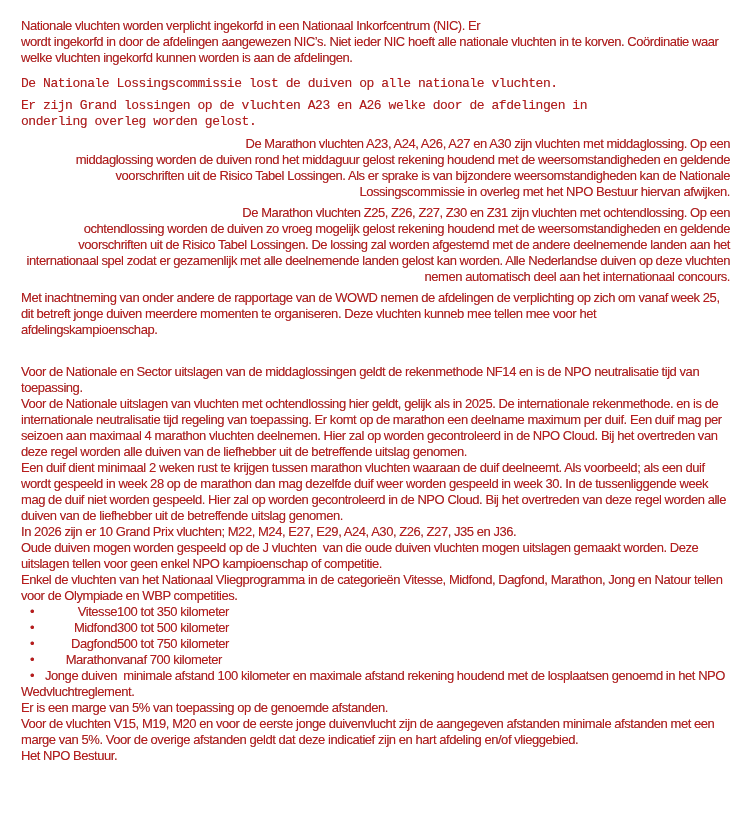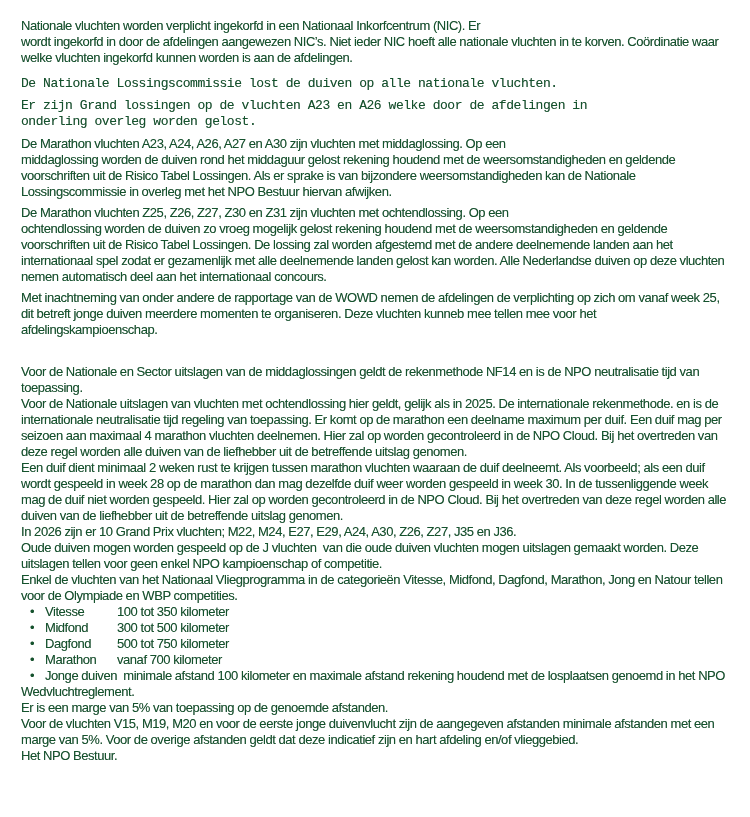--- a/index.html
+++ b/index.html
@@ -12,47 +12,48 @@
     width: 750px;
     height: 817px;
     box-sizing: border-box;
     background: #ffffff;
     padding: 18px 20px 0 21px;
     overflow: hidden;
     font-family: "Liberation Sans", "DejaVu Sans", sans-serif;
     font-size: 13px;
     line-height: 16px;
     letter-spacing: -0.45px;
-    color: #14532d;
+    color: #b91c1c;
     text-shadow: 0 0 0.5px rgba(0,0,0,0.35);
   }
   .para {
     margin: 0;
     white-space: pre-wrap;
   }
-  .mb5  { margin-bottom: 5px; }
+  .mb5  { margin-bottom: 5px; text-align: right; }
   .mb6  { margin-bottom: 6px; font-family: Liberation Mono, monospace; }
   .mb10 { margin-bottom: 10px; }
   .mb12 { margin-bottom: 12px; }
   .mb26 { margin-bottom: 26px; }
   .bullet-row {
     display: flex;
     align-items: flex-start;
     line-height: 16px;
   }
   .b-glyph {
     box-sizing: border-box;
     width: 24px;
     padding-left: 9px;
     flex: 0 0 24px;
   }
   .b-label {
     box-sizing: border-box;
     width: 72px;
     flex: 0 0 72px;
+    text-align: right;
   }
   .b-value {
     flex: 1 1 auto;
   }
   .g-inline {
     display: inline-block;
     box-sizing: border-box;
     width: 24px;
     padding-left: 9px;
   }

